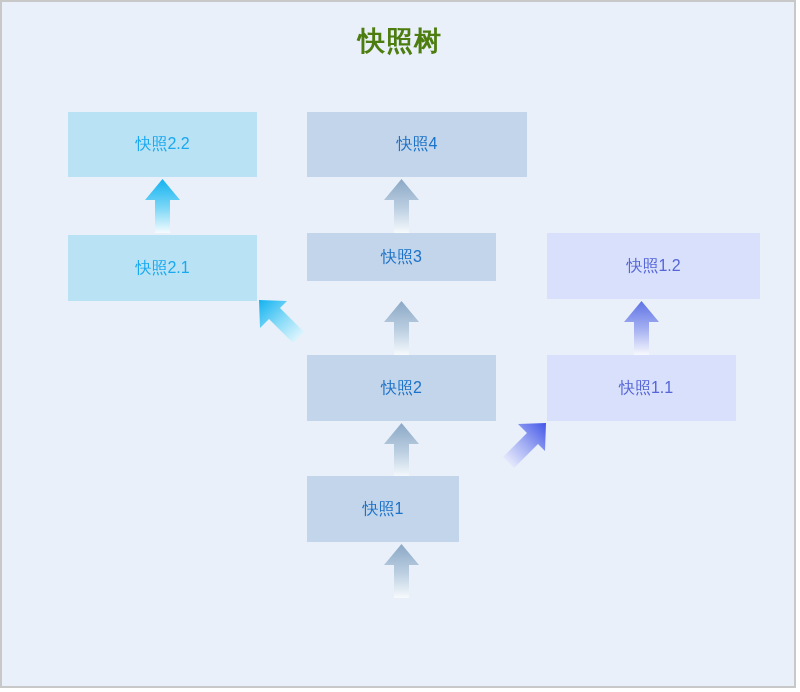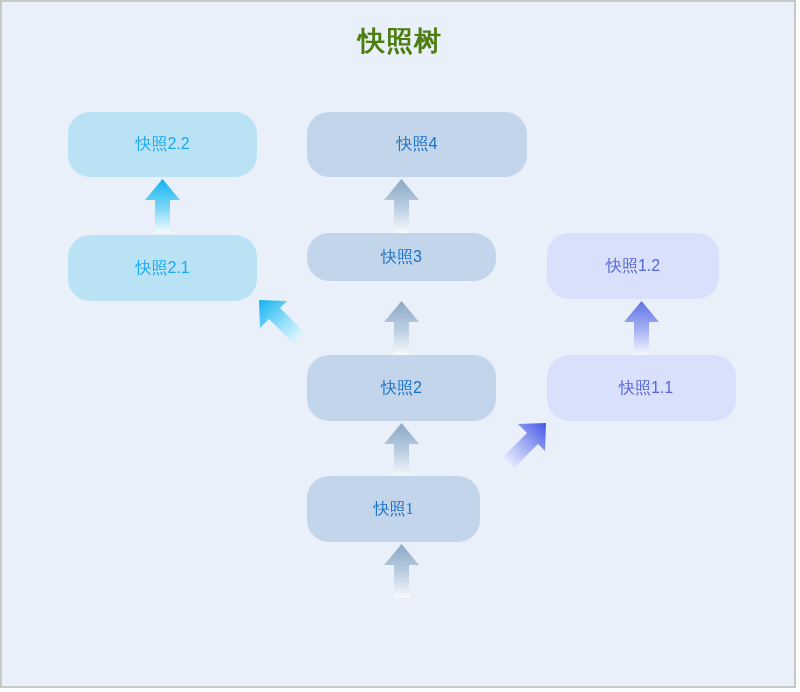--- a/index.html
+++ b/index.html
@@ -39,21 +39,20 @@
   }
 
   .node {
     position: absolute;
     display: flex;
     align-items: center;
     justify-content: center;
     font-size: 16px;
     box-sizing: border-box;
     user-select: none;
-    border-radius: 22px;
   }
 
   
   .theme-cyan   { background: #b9e2f5; color: #1aa9ef; }
   .theme-blue   { background: #c3d5ea; color: #1b72c8; }
   .theme-violet { background: #d9e0fb; color: #5566d8; }
   .theme-green  { background: #d2e9bd; color: #1f8f2b; }
 
   
   .arrow {
@@ -188,25 +187,25 @@
   </div>
 
   <div class="node theme-blue" style="left:305px; top:231px; width:189px; height:48px;">
     <span>快照3</span>
   </div>
 
   <div class="node theme-blue" style="left:305px; top:353px; width:189px; height:66px;">
     <span>快照2</span>
   </div>
 
-  <div class="node theme-blue" style="left:305px; top:474px; width:173px; height:66px;font-family:Liberation Serif, serif;">
+  <div class="node theme-blue" style="left:305px; top:474px; width:152px; height:66px;">
     <span>快照1</span>
   </div>
 
-  <div class="node theme-violet" style="left:545px; top:231px; width:172px; height:66px;">
+  <div class="node theme-violet" style="left:545px; top:231px; width:213px; height:66px;">
     <span>快照1.2</span>
   </div>
 
   <div class="node theme-violet" style="left:545px; top:353px; width:189px; height:66px;padding-left:9px;">
     <span>快照1.1</span>
   </div>
 
 
 </div>
 

